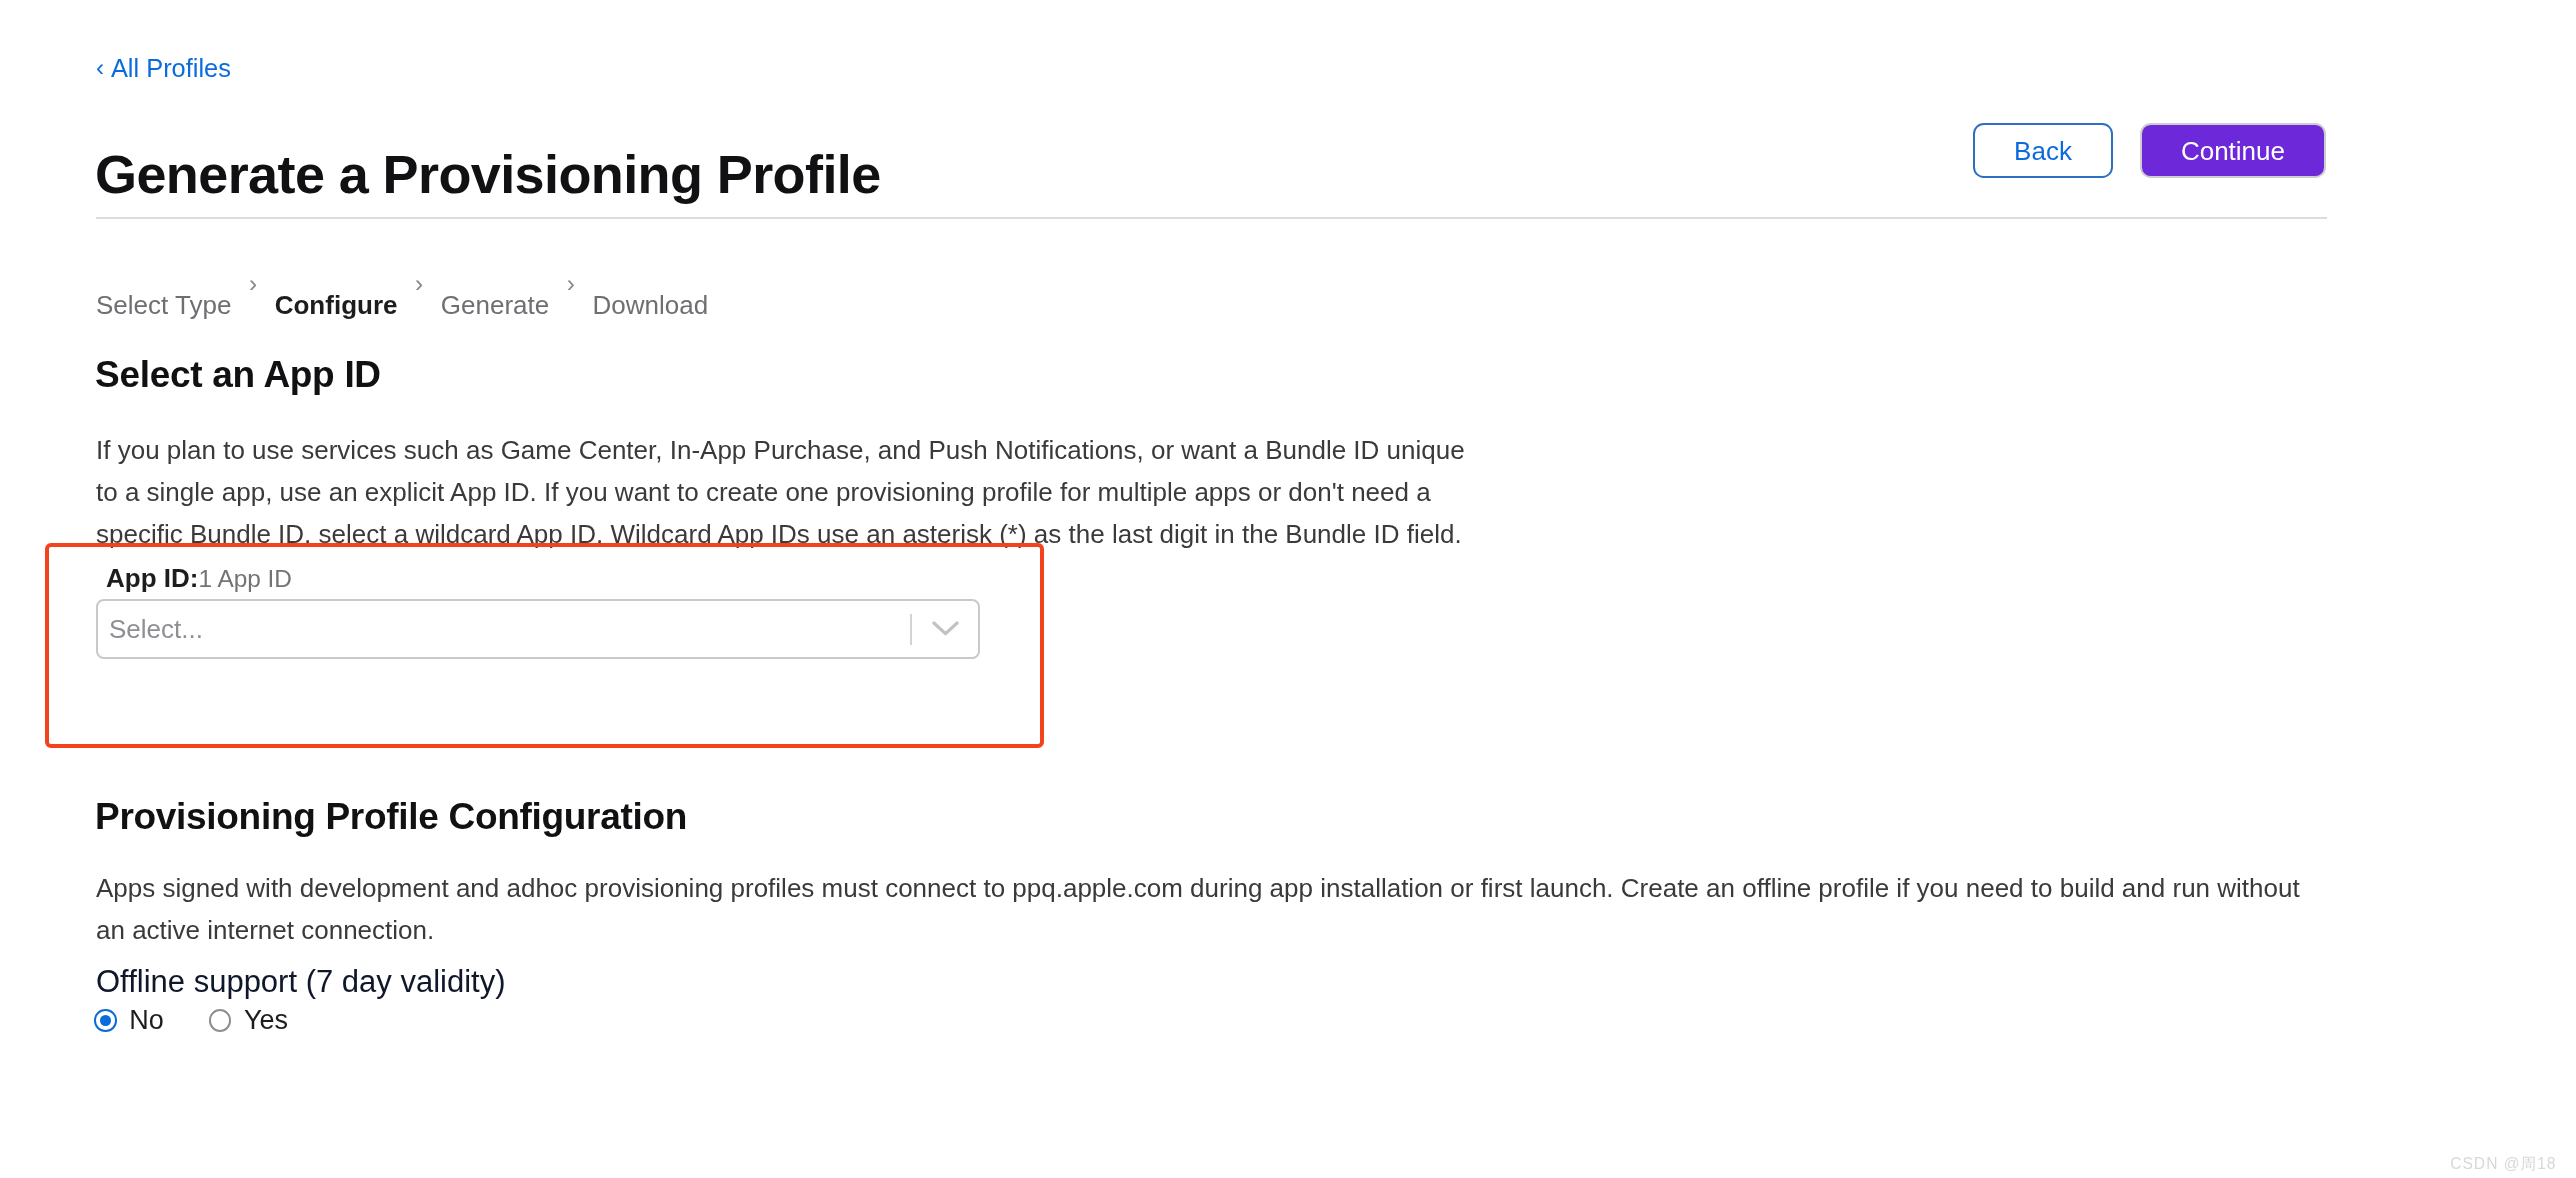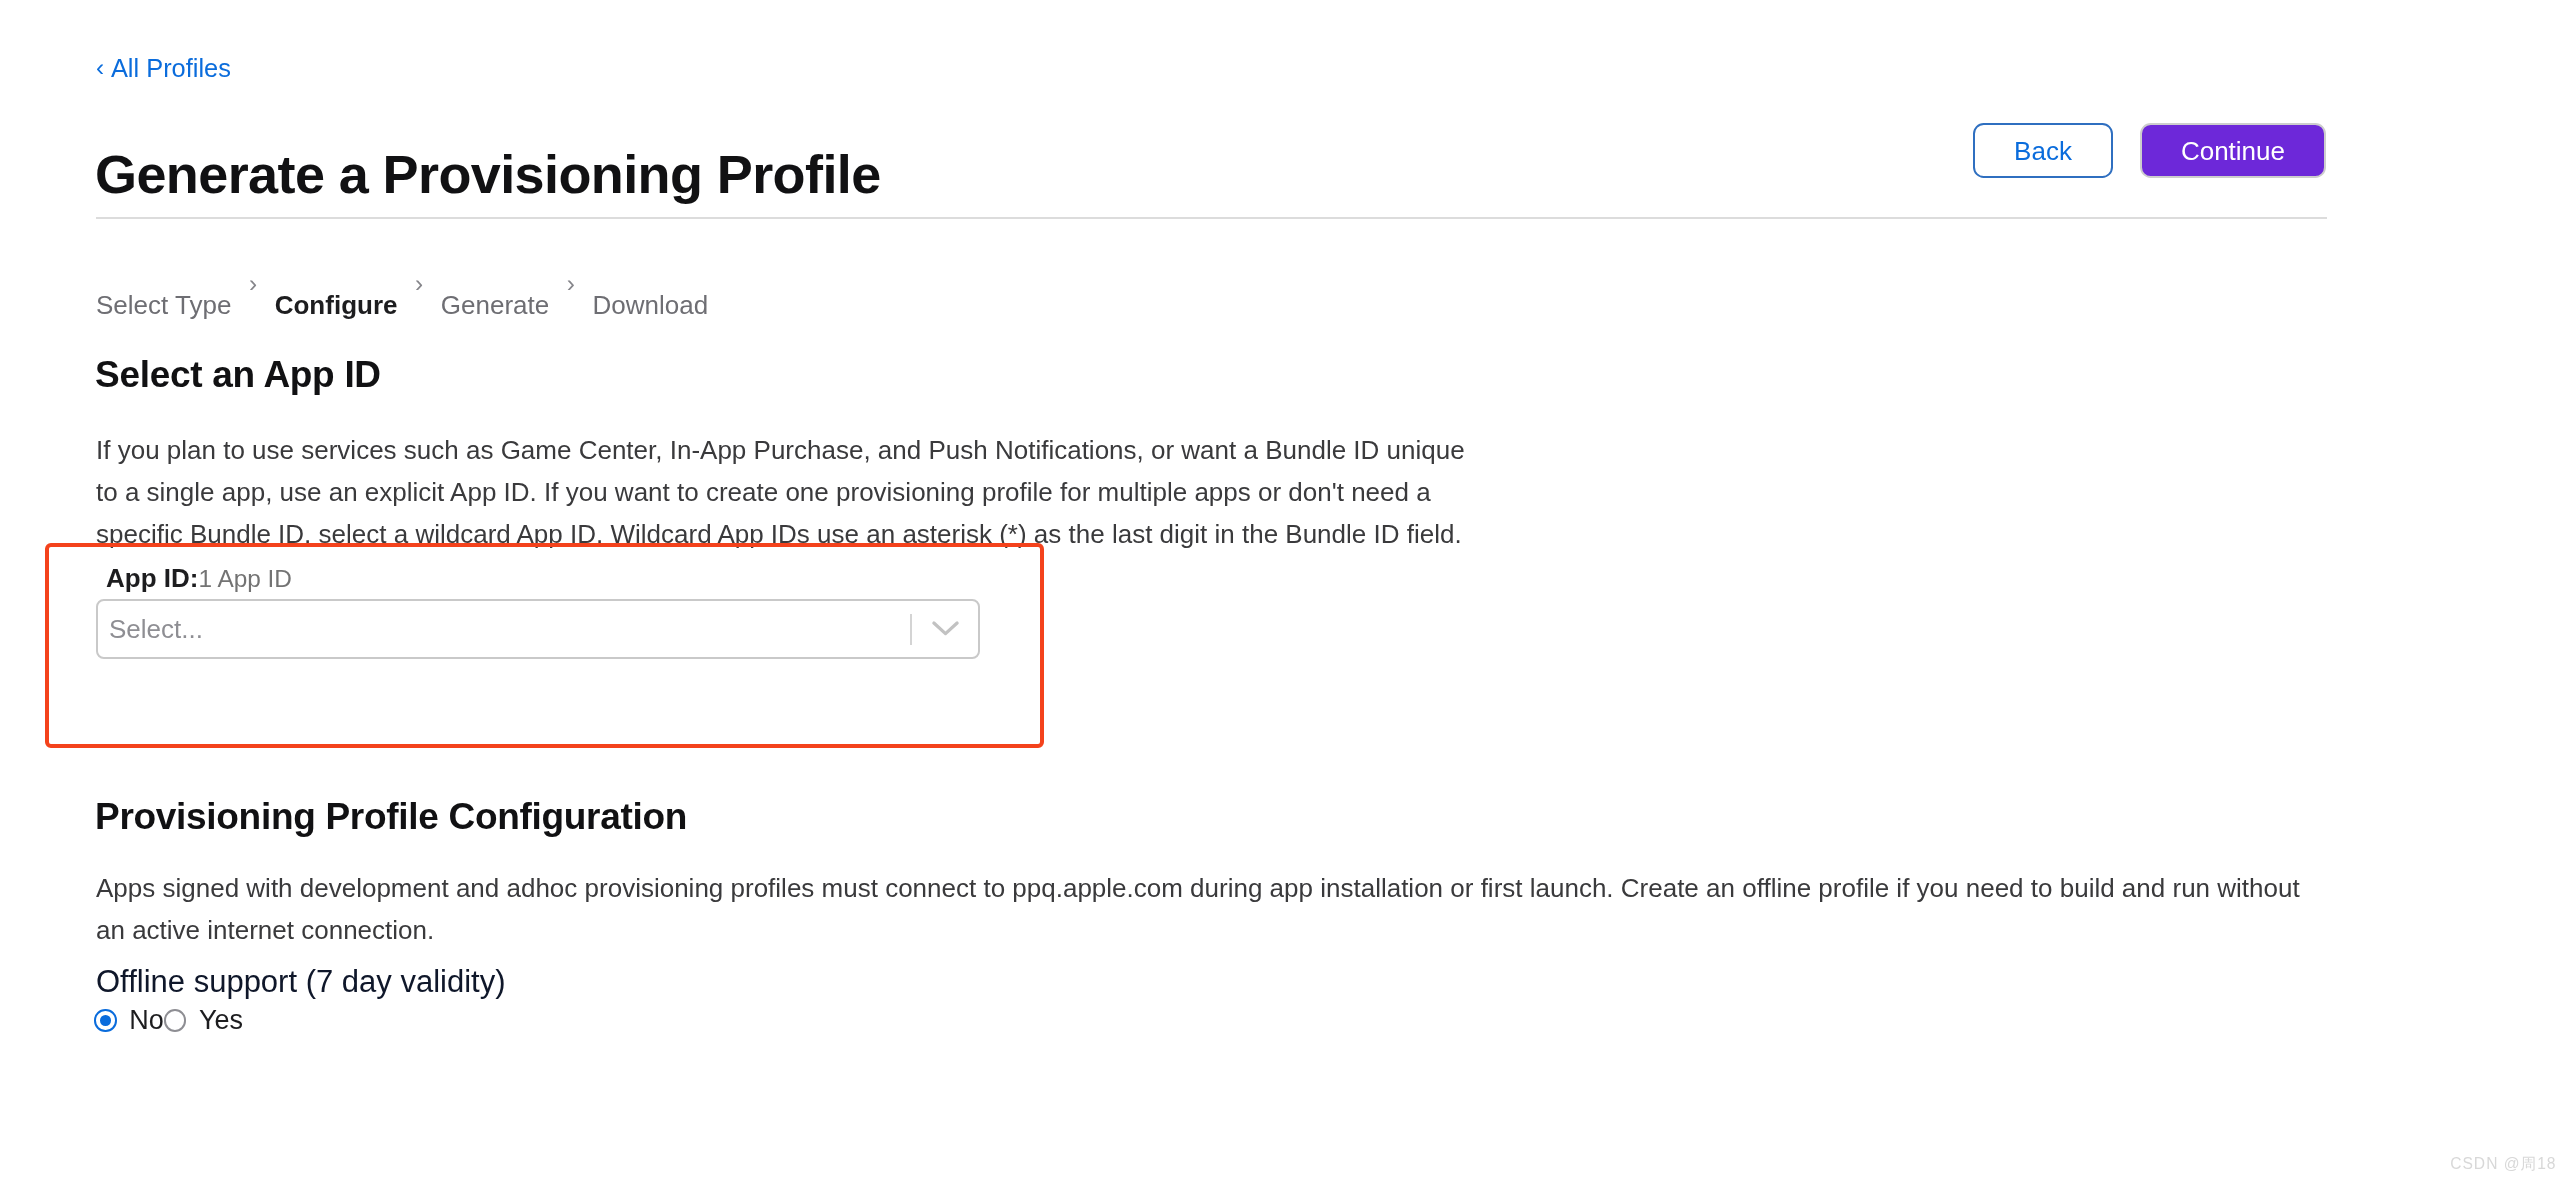--- a/index.html
+++ b/index.html
@@ -232,20 +232,21 @@
     color: #0f172a;
     line-height: 1;
     white-space: nowrap;
   }
   .radio-row {
     position: absolute;
     left: 94px;
     top: 1007px;
     display: flex;
     align-items: center;
+    gap: 45px;
   }
   .radio-item {
     display: flex;
     align-items: center;
     gap: 12.7px;
     cursor: pointer;
   }
   .radio-dot {
     width: 22.5px;
     height: 22.5px;

